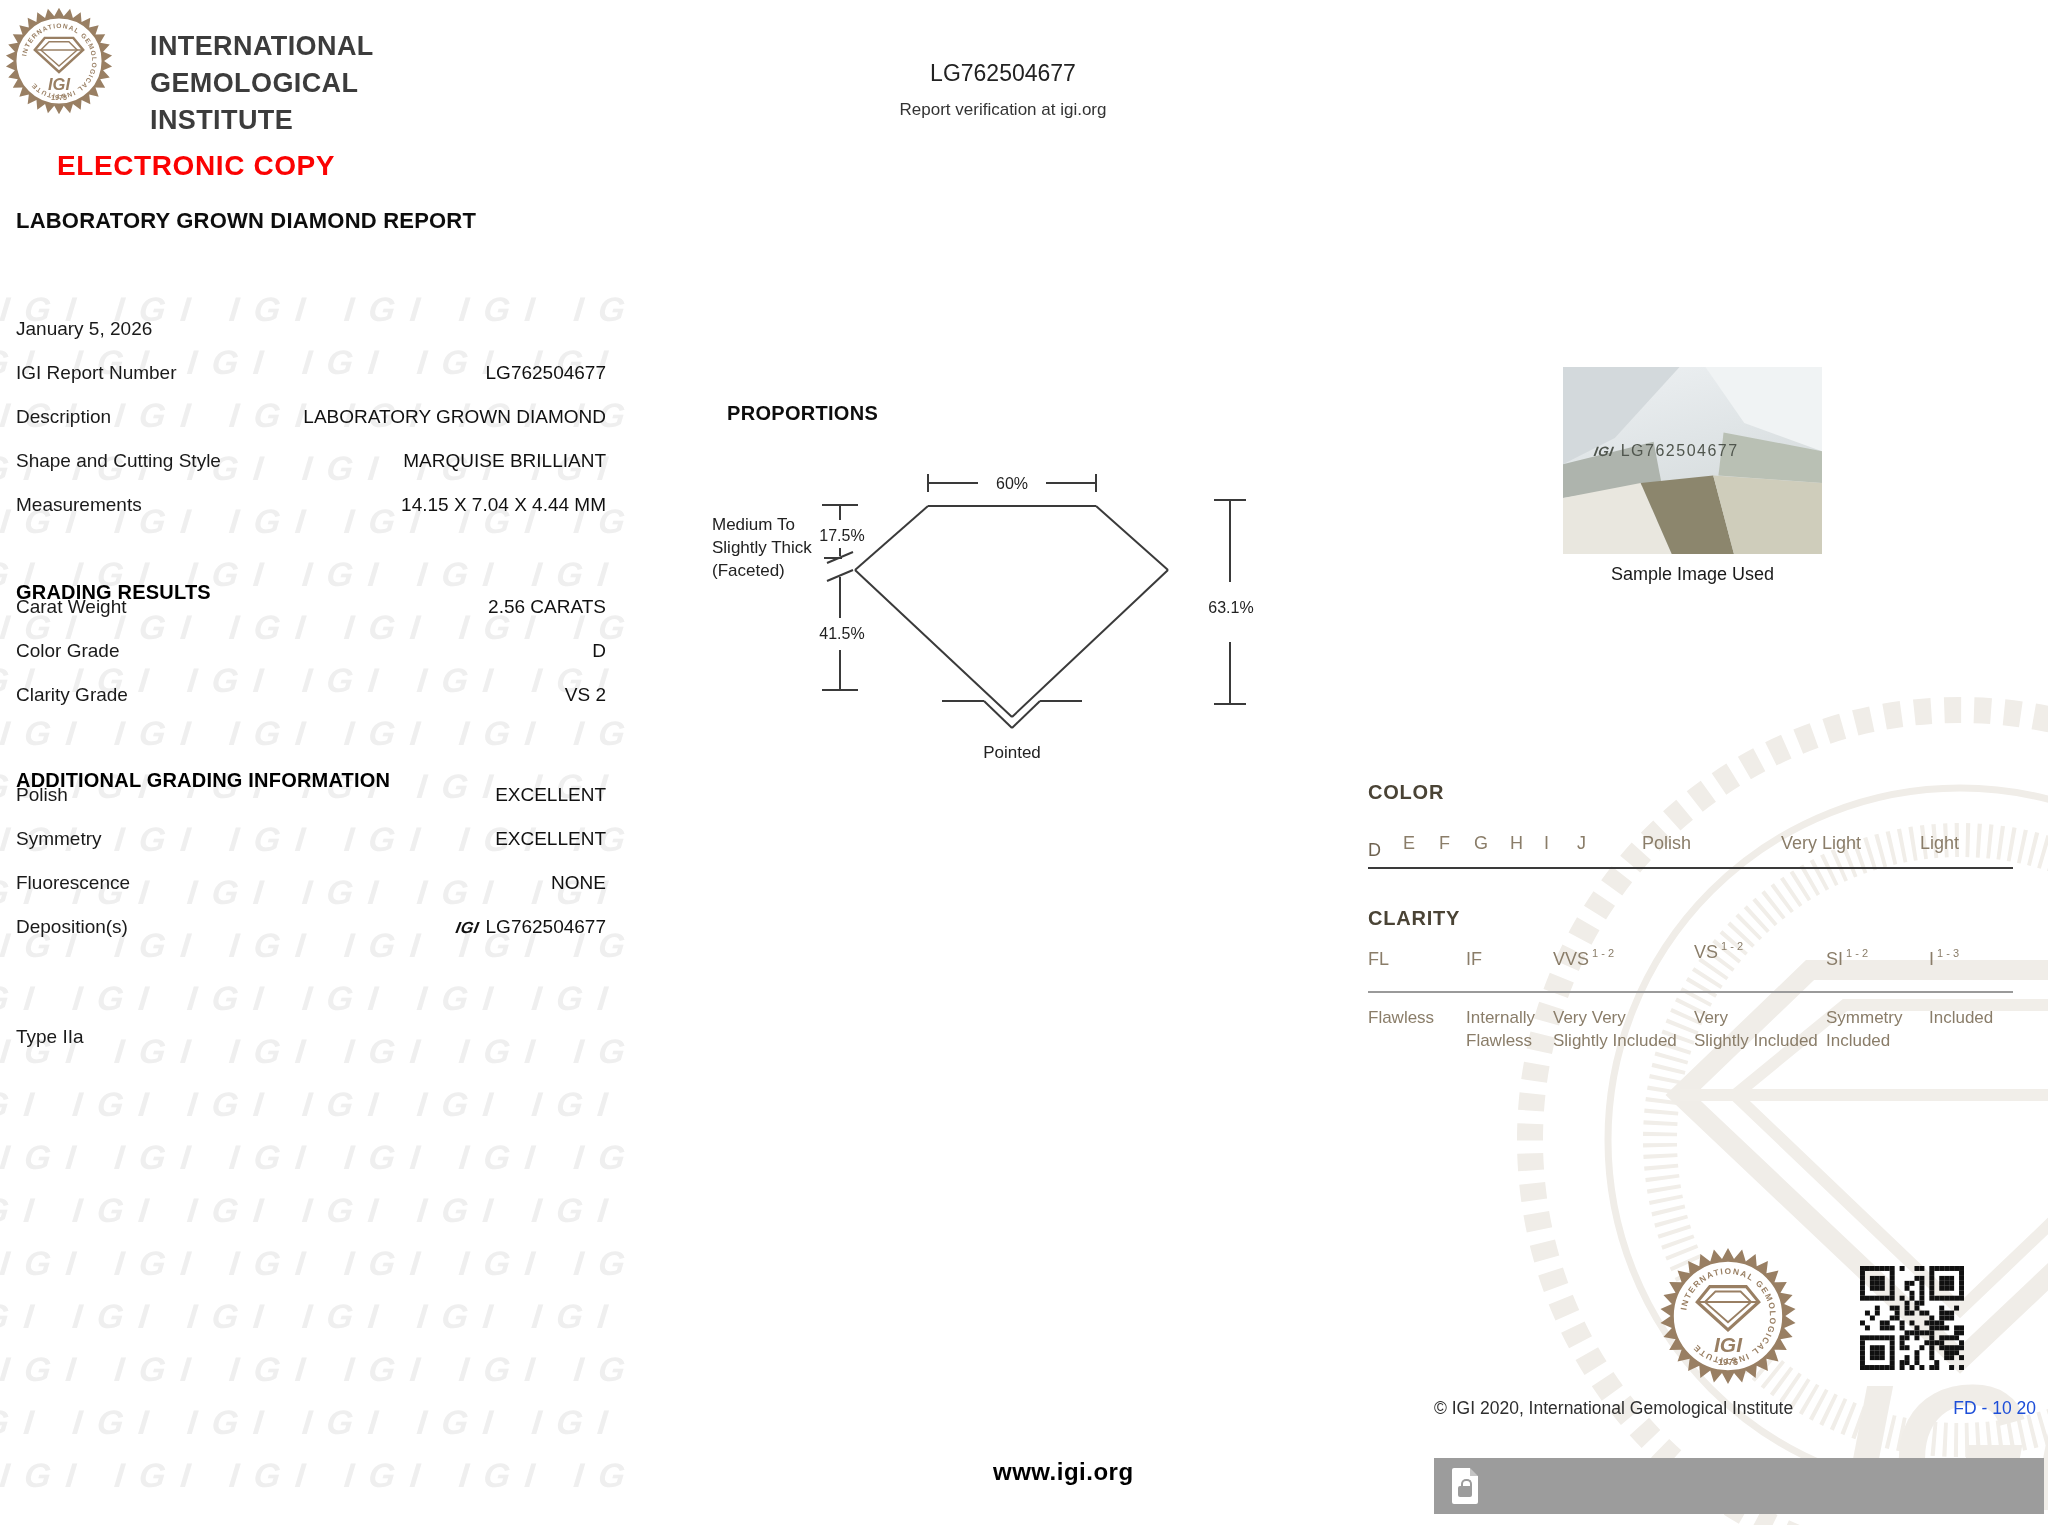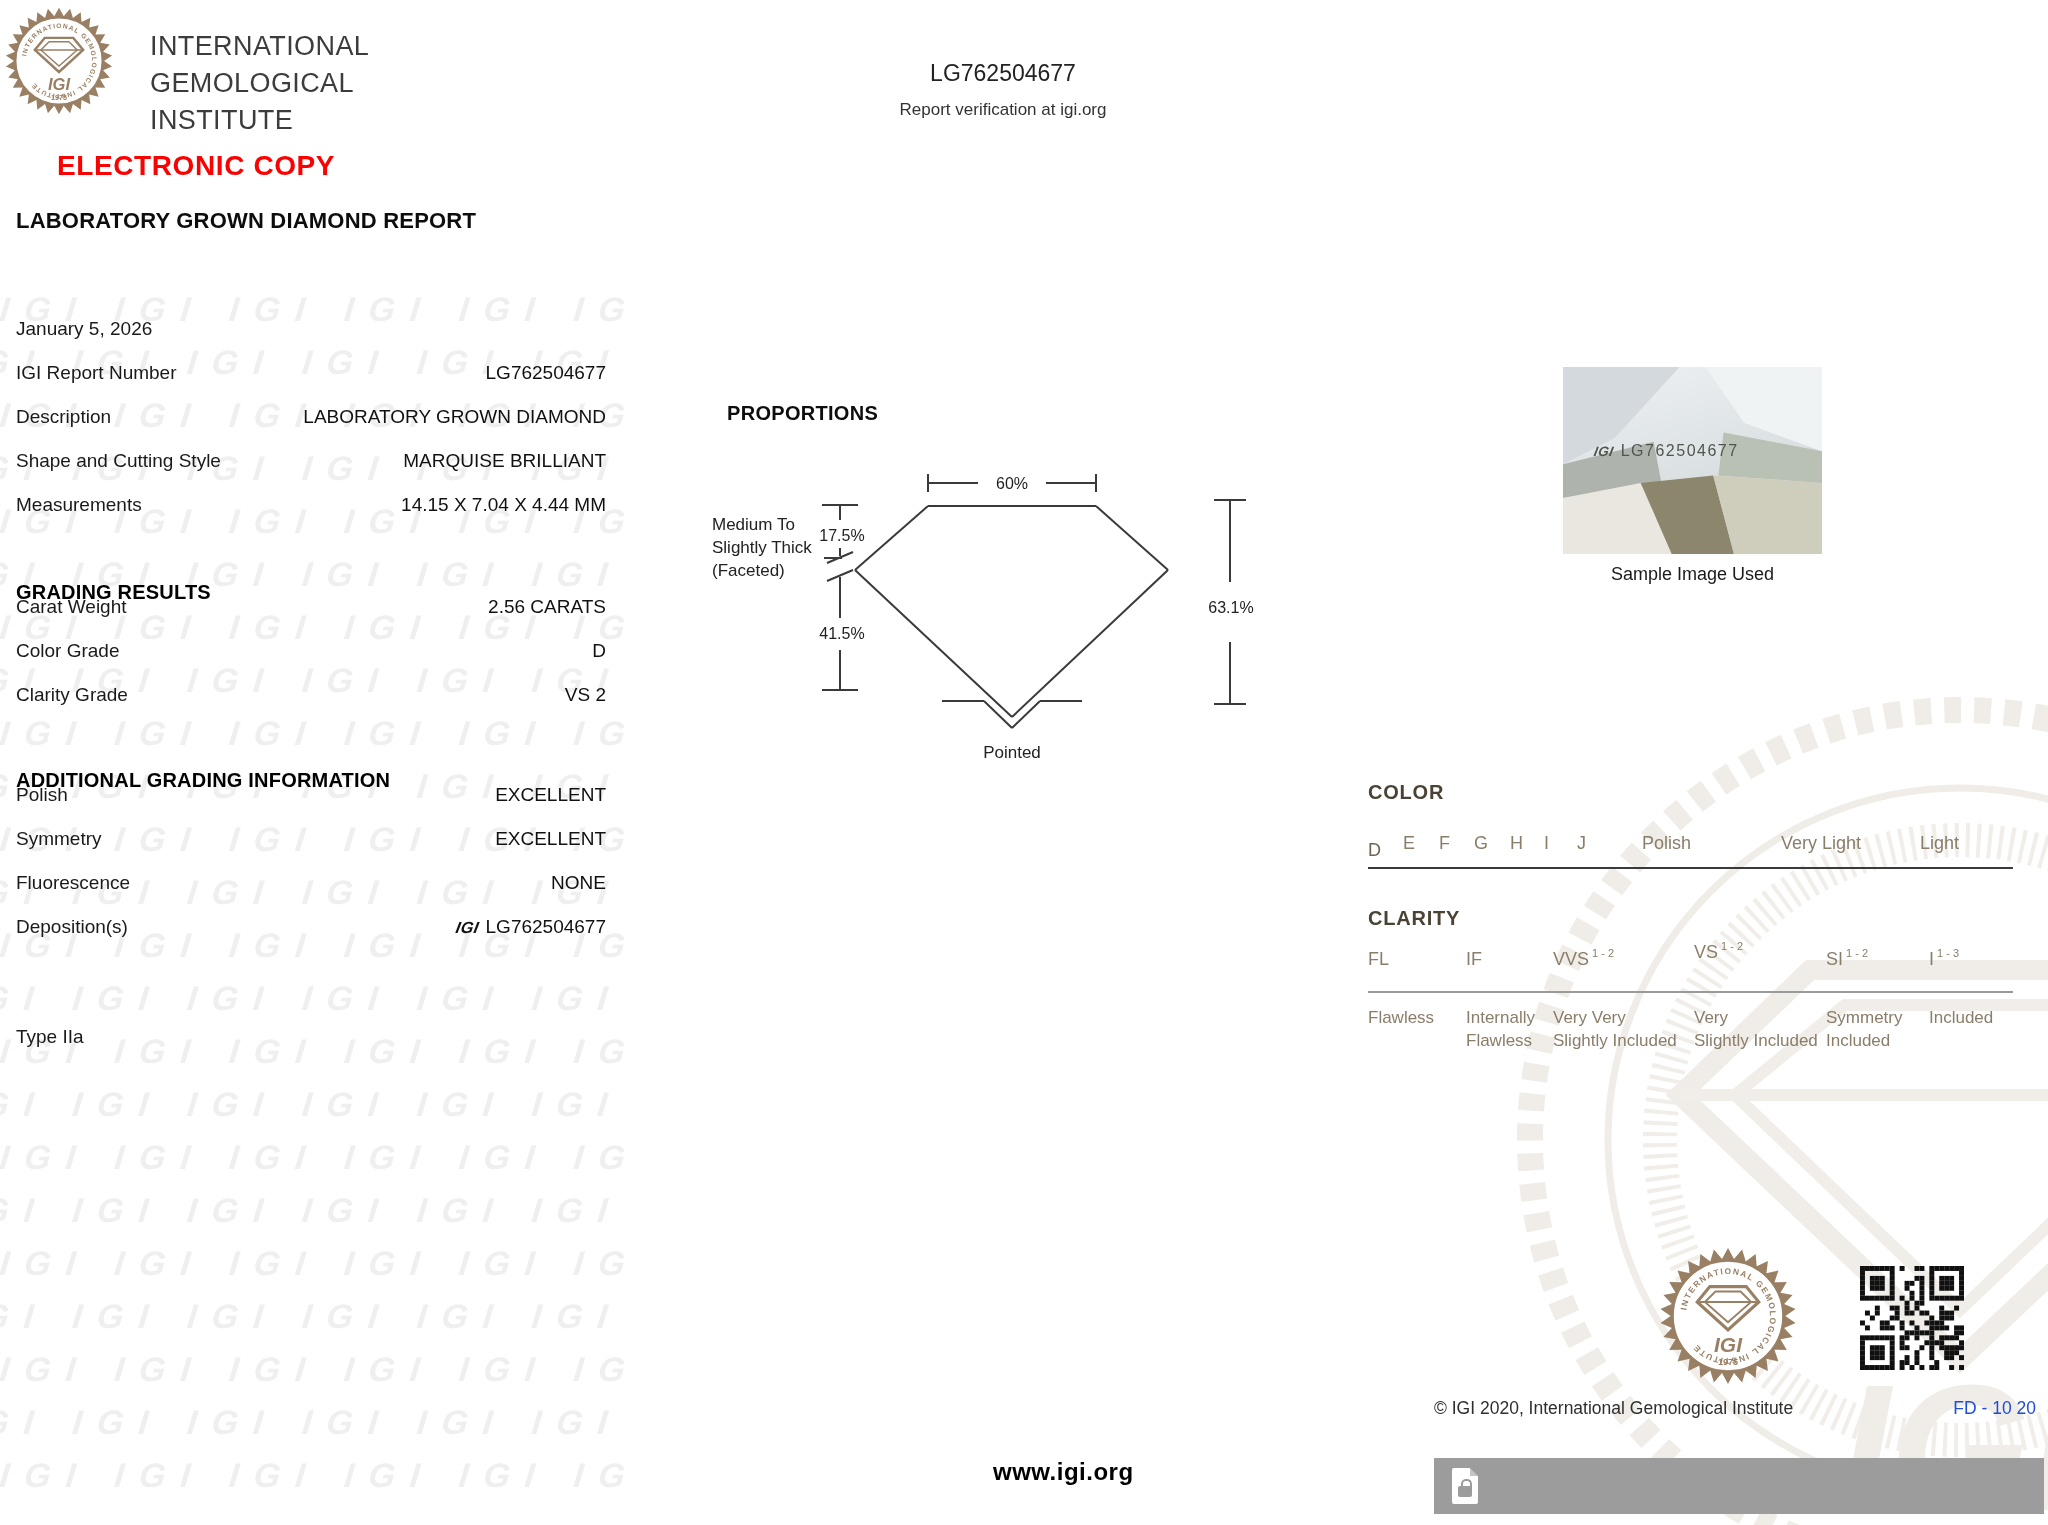--- a/index.html
+++ b/index.html
@@ -10,21 +10,21 @@
   
   #wm-left{position:absolute;left:0;top:283px;width:627px;height:1227px;overflow:hidden;z-index:0;}
   .wm-row{font-style:italic;font-weight:800;font-size:34px;letter-spacing:15px;line-height:53px;
           color:#efefef;white-space:nowrap;transform:skewX(-6deg);}
   #wm-big{position:absolute;left:1430px;top:670px;width:1060px;height:1060px;z-index:0;}
 
   
   .seal-box{z-index:2;}
   #seal-top{left:4px;top:6px;width:110px;height:110px;}
   #seal-bottom{left:1658px;top:1246px;width:140px;height:140px;}
-  .brand{left:150px;top:28px;font-size:27px;font-weight:400;color:#3c3c3c;line-height:37px;letter-spacing:0.4px;z-index:2;}
+  .brand{left:150px;top:28px;font-size:27px;font-weight:700;color:#3c3c3c;line-height:37px;letter-spacing:0.4px;z-index:2;}
   .electronic{left:57px;top:150px;font-size:28px;font-weight:800;color:#fb0202;letter-spacing:0.6px;z-index:2;}
   .report-title{left:16px;top:208px;font-size:22px;font-weight:700;color:#0d0d0d;letter-spacing:0.2px;z-index:2;}
   .verify{left:853px;top:60px;width:300px;text-align:center;z-index:2;}
   .verify .num{font-size:23px;color:#222;}
   .verify .line{margin-top:13px;font-size:17px;color:#333;}
 
   
   .lrow{position:absolute;left:16px;width:590px;font-size:19px;color:#1a1a1a;z-index:2;}
   .llabel{position:absolute;left:0;top:0;white-space:nowrap;}
   .lval{position:absolute;right:0;top:0;white-space:nowrap;text-align:right;color:#111;}

